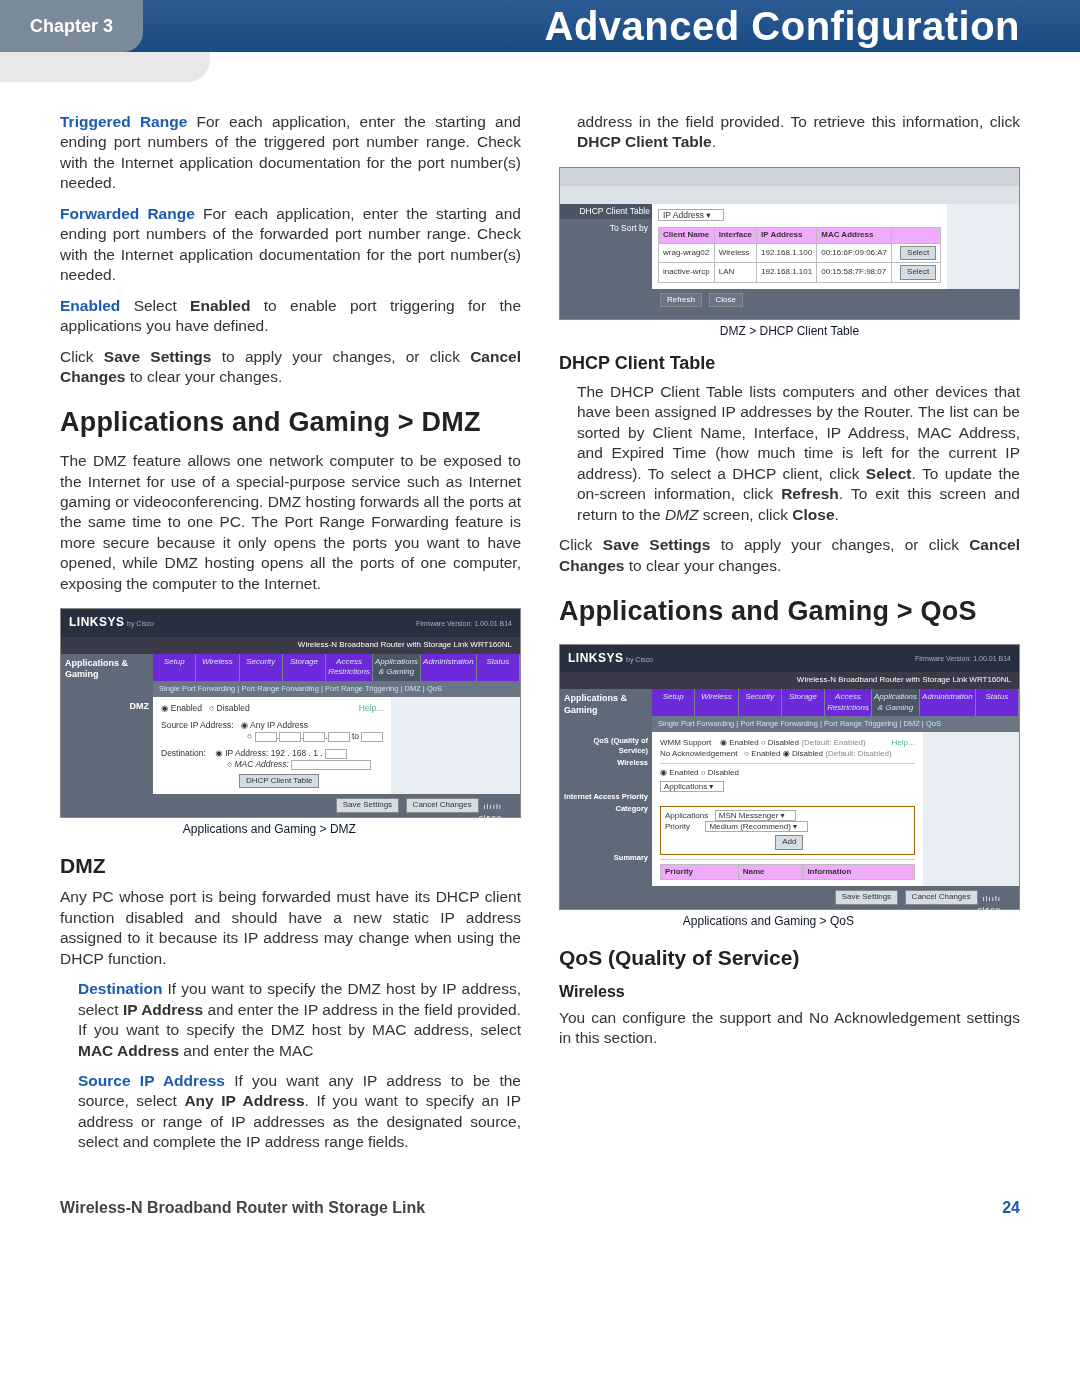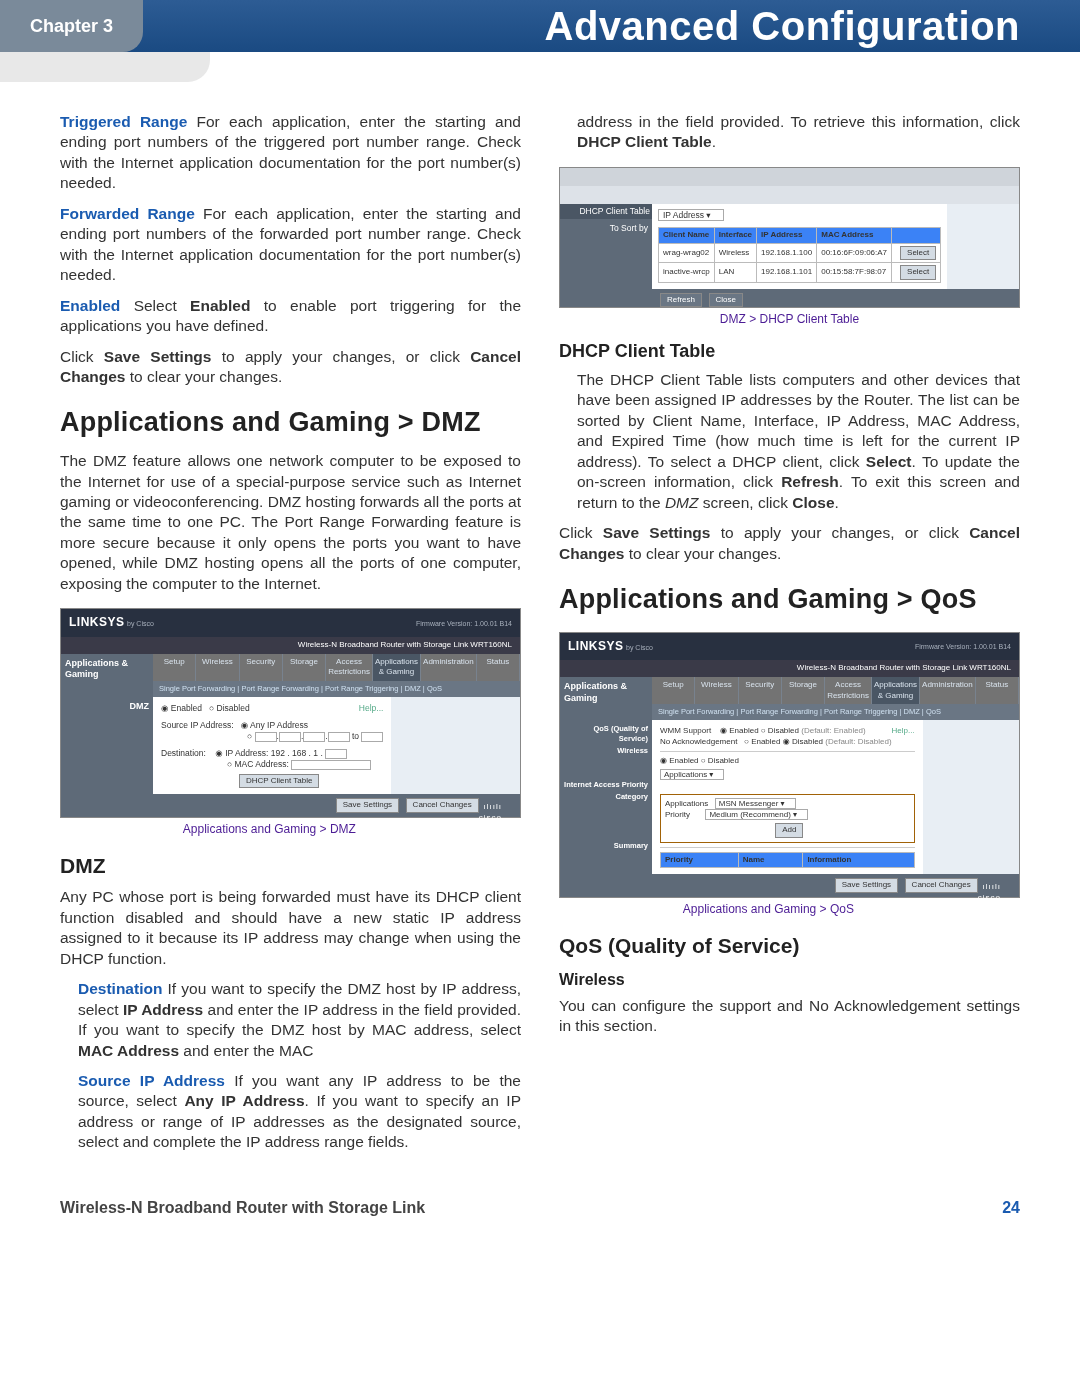--- a/index.html
+++ b/index.html
@@ -80,47 +80,47 @@
     font-family: "Myriad Pro Cond", "Arial Narrow", Arial, sans-serif;
     font-size: 16px;
     font-weight: bold;
     color: #222;
     margin: 10px 0 5px 0;
   }
   strong { font-weight: bold; }
   em { font-style: italic; }
   .indent { padding-left: 18px; }
   .fig { margin: 14px 0 4px 0; }
-  .fig-caption { text-align: center; font-size: 12px; color: #4c1d95; margin: 4px 0 12px 0; }
+  .fig-caption { text-align: center; font-size: 12px; color: #0f172a; margin: 4px 0 12px 0; }
   .ui-box {
     border: 1px solid #888;
     background: #e8eef4;
     width: 100%;
     font-size: 9px;
     color: #333;
   }
   .ui-row  { display: flex; }
   .ui-side { width: 92px; background: #5e6a78; color: #fff; font-size: 9px; padding: 4px; font-weight: bold; }
   .ui-main { flex: 1; }
-  .ui-tabrow { display:flex; background:#737373; color:#d8e2ec; }
+  .ui-tabrow { display:flex; background:#6d28d9; color:#d8e2ec;font-style:italic; }
   .ui-tabrow span { flex:1; text-align:center; padding:3px 2px; font-size:8px; border-right:1px solid #78828e;}
   .ui-sub  { background:#6a7684; color:#cfe0f0; font-size:7.5px; padding:3px 6px; }
   .ui-body { background:#fff; padding:6px 8px; min-height:80px; font-size:8.5px; color:#333;}
   .ui-footer { background:#5e6a78; text-align:right; padding:4px 8px; }
   .ui-btn  { display:inline-block; background:#d4dce4; border:1px solid #888; color:#333; font-size:8px; padding:1px 6px; margin-left:4px; }
   .ui-small-input { display:inline-block; background:#fff; border:1px solid #aaa; width:22px; height:10px; vertical-align:middle;}
   .ui-cisco { float:right; font-size:8px; color:#fff; letter-spacing:1px; padding:4px 10px 0 0; }
   .ui-linksys-bar { background:#283040; color:#fff; padding:6px 8px; display:flex; justify-content:space-between; align-items:center; }
   .ui-linksys-bar .brand { font-weight:bold; font-size:12px; letter-spacing:0.5px;}
   .ui-linksys-bar .sub { font-size:7px; color:#a8b0bc;}
   .ui-titlebar { background:#3a3a48; color:#fff; text-align:right; font-size:8px; padding:3px 8px; }
   .ui-graybar { background:#cfd4da; height:18px; }
   .dhcp-tbl { width:100%; border-collapse:collapse; font-size:8px; background:#fff;}
   .dhcp-tbl th, .dhcp-tbl td { border:1px solid #bbb; padding:2px 4px; text-align:left;}
-  .dhcp-tbl th { background:#3b82f6; font-weight:bold;}
+  .dhcp-tbl th { background:#f0abfc; font-weight:bold;}
   .dhcp-side { width:92px; background:#5e6a78; color:#fff; font-size:8.5px; padding:4px; text-align:right;}
   .page-footer {
     display:flex; justify-content:space-between;
     padding: 6px 60px 20px 60px;
     font-size:16px; color:#444;
   }
   .page-footer .left { font-weight:bold; }
   .page-footer .right { font-weight:bold; color:#1a5bb0;}
 </style>
 </head>
@@ -176,21 +176,21 @@
       <div class="ui-row">
         <div class="ui-side" style="text-align:right">DMZ</div>
         <div class="ui-body">
           <div style="display:flex; justify-content:space-between;">
             <div>◉ <span>Enabled</span> &nbsp; ○ <span>Disabled</span></div>
             <div style="color:#5a8;">Help...</div>
           </div>
           <div style="margin-top:6px;"><span>Source IP Address:</span> &nbsp; ◉ <span>Any IP Address</span></div>
           <div style="margin-left:86px;">○ <span class="ui-small-input"></span>.<span class="ui-small-input"></span>.<span class="ui-small-input"></span>.<span class="ui-small-input"></span> to <span class="ui-small-input"></span></div>
           <div style="margin-top:6px;"><span>Destination:</span> &nbsp;&nbsp; ◉ <span>IP Address: 192 . 168 . 1 .</span> <span class="ui-small-input"></span></div>
-          <div style="margin-left:66px;">○ <span>MAC Address:</span> <span class="ui-small-input" style="width:80px;"></span></div>
+          <div style="margin-left:66px;font-style:italic;">○ <span>MAC Address:</span> <span class="ui-small-input" style="width:80px;"></span></div>
           <div style="margin-left:74px; margin-top:3px;"><span class="ui-btn">DHCP Client Table</span></div>
         </div>
       </div>
       <div class="ui-footer">
         <span class="ui-cisco">ılıılı<br><span>cisco</span></span>
         <span class="ui-btn">Save Settings</span>
         <span class="ui-btn">Cancel Changes</span>
       </div>
     </div>
     <div class="fig-caption">Applications and Gaming &gt; DMZ</div>
@@ -240,21 +240,21 @@
               <td>inactive-wrcp</td>
                   <td>LAN</td>
                   <td>192.168.1.101</td>
                   <td>00:15:58:7F:98:07</td>
                   <td><span class="ui-btn">Select</span></td>
             </tr>
           </tbody>
             </table>
         </div>
       </div>
-      <div style="background:#5e6a78; padding:4px 0 0 96px;">
+      <div style="background:#5e6a78; padding:4px 0 12px 96px;">
         <span class="ui-btn" style="background:#6a7684; color:#fff;">Refresh</span>
         <span class="ui-btn" style="background:#6a7684; color:#fff;">Close</span>
       </div>
     </div>
     <div class="fig-caption">DMZ &gt; DHCP Client Table</div>
 
     <div class="h3">DHCP Client Table</div>
     <p class="indent">
       <span>The DHCP Client Table lists computers and other devices that have been assigned IP addresses by the Router. The list can be sorted by Client Name, Interface, IP Address, MAC Address, and Expired Time (how much time is left for the current IP address). To select a DHCP client, click </span><strong>Select</strong><span>. To update the on-screen information, click </span><strong>Refresh</strong><span>. To exit this screen and return to the </span><em>DMZ</em><span> screen, click </span><strong>Close</strong><span>.</span>
     </p>

